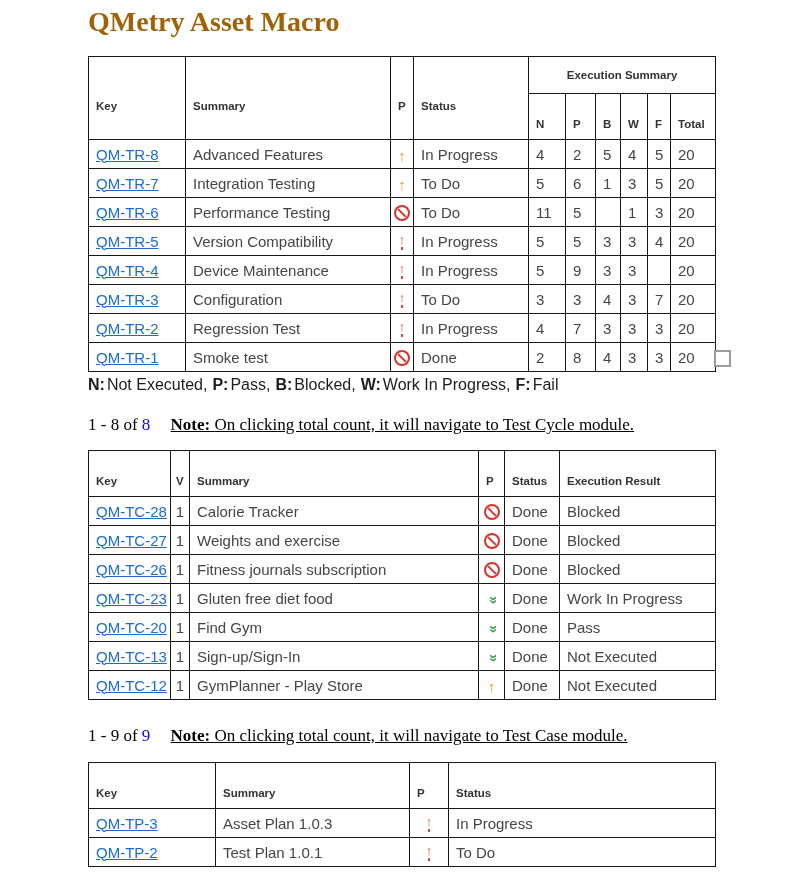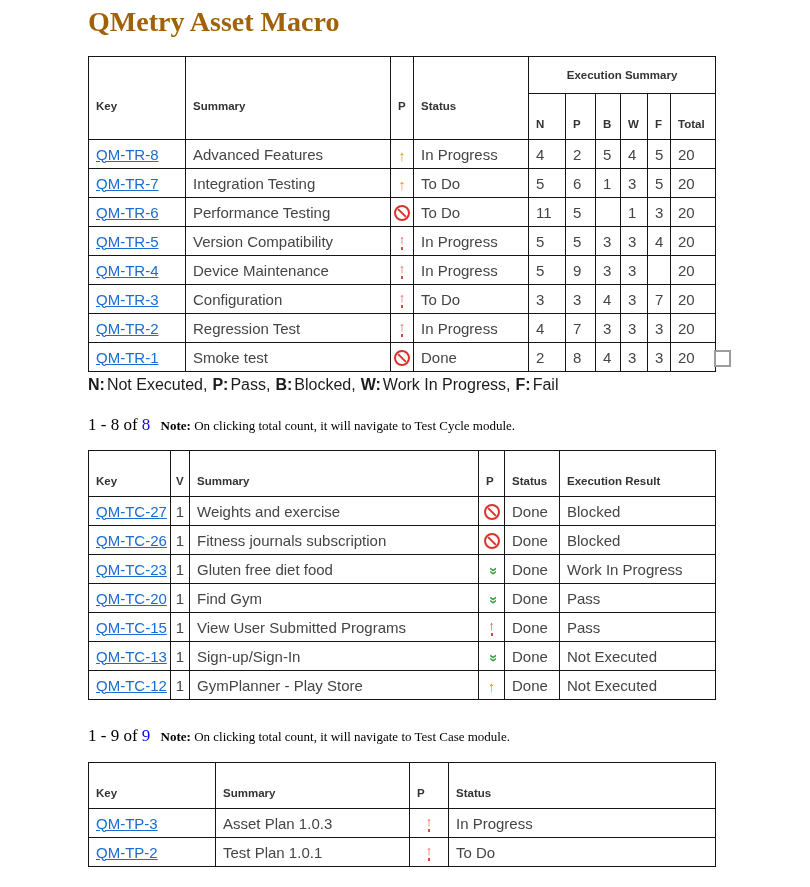--- a/index.html
+++ b/index.html
@@ -21,21 +21,21 @@
   .pri[data-icon="critical"]::after{content:"";position:absolute;left:50%;margin-left:-1px;bottom:0;width:2px;height:3px;background:#e0443a;}
   .pri[data-icon="blocker"]{width:12px;height:12px;border:2px solid #d9342b;border-radius:50%;}
   .pri[data-icon="blocker"]::before{content:"";position:absolute;left:50%;top:50%;width:2px;height:11px;background:#d9342b;transform:translate(-50%,-50%) rotate(-45deg);}
   .pri[data-icon="minor"]::before{content:"\00AB";color:#3f9c44;font-weight:bold;font-size:14px;line-height:16px;display:inline-block;transform:rotate(-90deg);}
   .vcol{text-align:center;padding:0;}
   .legend{margin-top:4px;font-size:16px;color:#1c1c1c;}
   .legend b{margin-right:2px;}
   .legend span.txt{margin-right:5px;}
   .countline{margin-top:21px;font-family:"Liberation Serif",serif;font-size:17px;color:#000;}
   .countline .total{color:#0a0ae6;}
-  .countline .note{font-size:13px;margin-left:6px;}
+  .countline .note{font-size:17px;margin-left:16px;text-decoration:underline;}
   .countline .note b{font-weight:bold;}
   .t2{margin-top:15px;}
   .count2{margin-top:26px;}
   .t3{margin-top:16px;}
   .corner-box{position:absolute;left:714px;top:350px;width:13px;height:13px;border:2px solid #9c9c9c;background:#fff;}
 </style>
 </head>
 <body>
 
 <div class="content">
@@ -191,20 +191,28 @@
     <tbody>
         <tr>
       <th class="sub-h">Key</th>
       <th class="sub-h" style="padding-left:5px">V</th>
       <th class="sub-h">Summary</th>
       <th class="sub-h">P</th>
       <th class="sub-h">Status</th>
       <th class="sub-h">Execution Result</th>
     </tr>
     <tr class="data">
+      <td><a href="#" class="key">QM-TC-28</a></td>
+      <td class="vcol">1</td>
+      <td>Calorie Tracker</td>
+      <td class="pri-cell"><span class="pri" data-icon="blocker"></span></td>
+      <td>Done</td>
+      <td>Blocked</td>
+    </tr>
+    <tr class="data">
       <td><a href="#" class="key">QM-TC-27</a></td>
       <td class="vcol">1</td>
       <td>Weights and exercise</td>
       <td class="pri-cell"><span class="pri" data-icon="blocker"></span></td>
       <td>Done</td>
       <td>Blocked</td>
     </tr>
     <tr class="data">
       <td><a href="#" class="key">QM-TC-26</a></td>
       <td class="vcol">1</td>
@@ -219,28 +227,20 @@
       <td>Gluten free diet food</td>
       <td class="pri-cell"><span class="pri" data-icon="minor"></span></td>
       <td>Done</td>
       <td>Work In Progress</td>
     </tr>
     <tr class="data">
       <td><a href="#" class="key">QM-TC-20</a></td>
       <td class="vcol">1</td>
       <td>Find Gym</td>
       <td class="pri-cell"><span class="pri" data-icon="minor"></span></td>
-      <td>Done</td>
-      <td>Pass</td>
-    </tr>
-    <tr class="data">
-      <td><a href="#" class="key">QM-TC-15</a></td>
-      <td class="vcol">1</td>
-      <td>View User Submitted Programs</td>
-      <td class="pri-cell"><span class="pri" data-icon="critical"></span></td>
       <td>Done</td>
       <td>Pass</td>
     </tr>
     <tr class="data">
       <td><a href="#" class="key">QM-TC-13</a></td>
       <td class="vcol">1</td>
       <td>Sign-up/Sign-In</td>
       <td class="pri-cell"><span class="pri" data-icon="minor"></span></td>
       <td>Done</td>
       <td>Not Executed</td>

